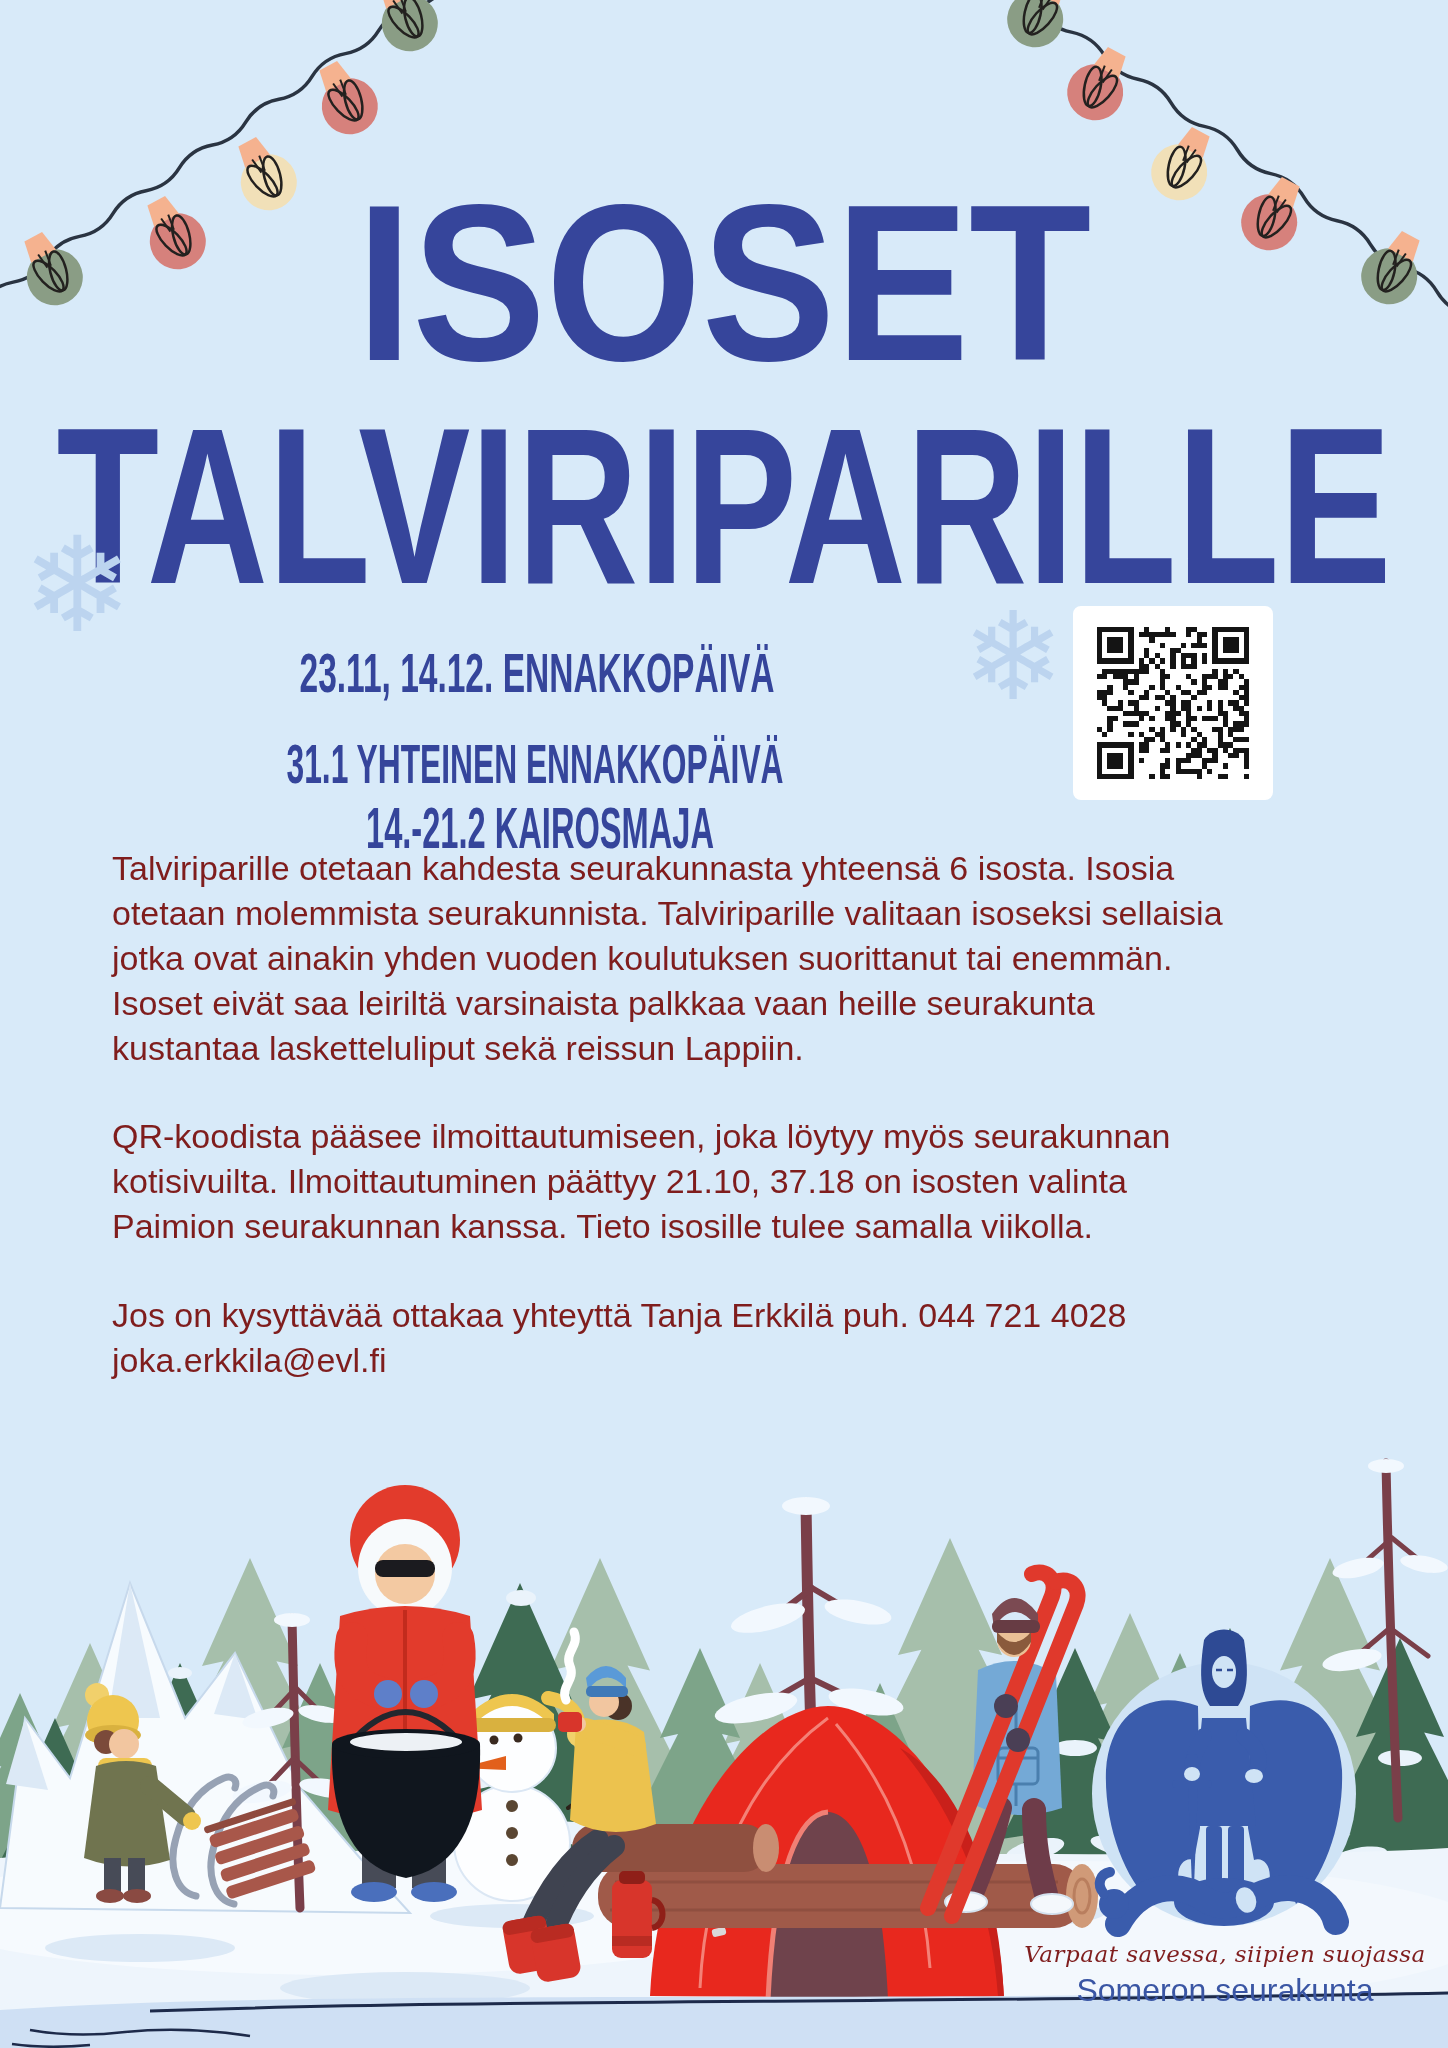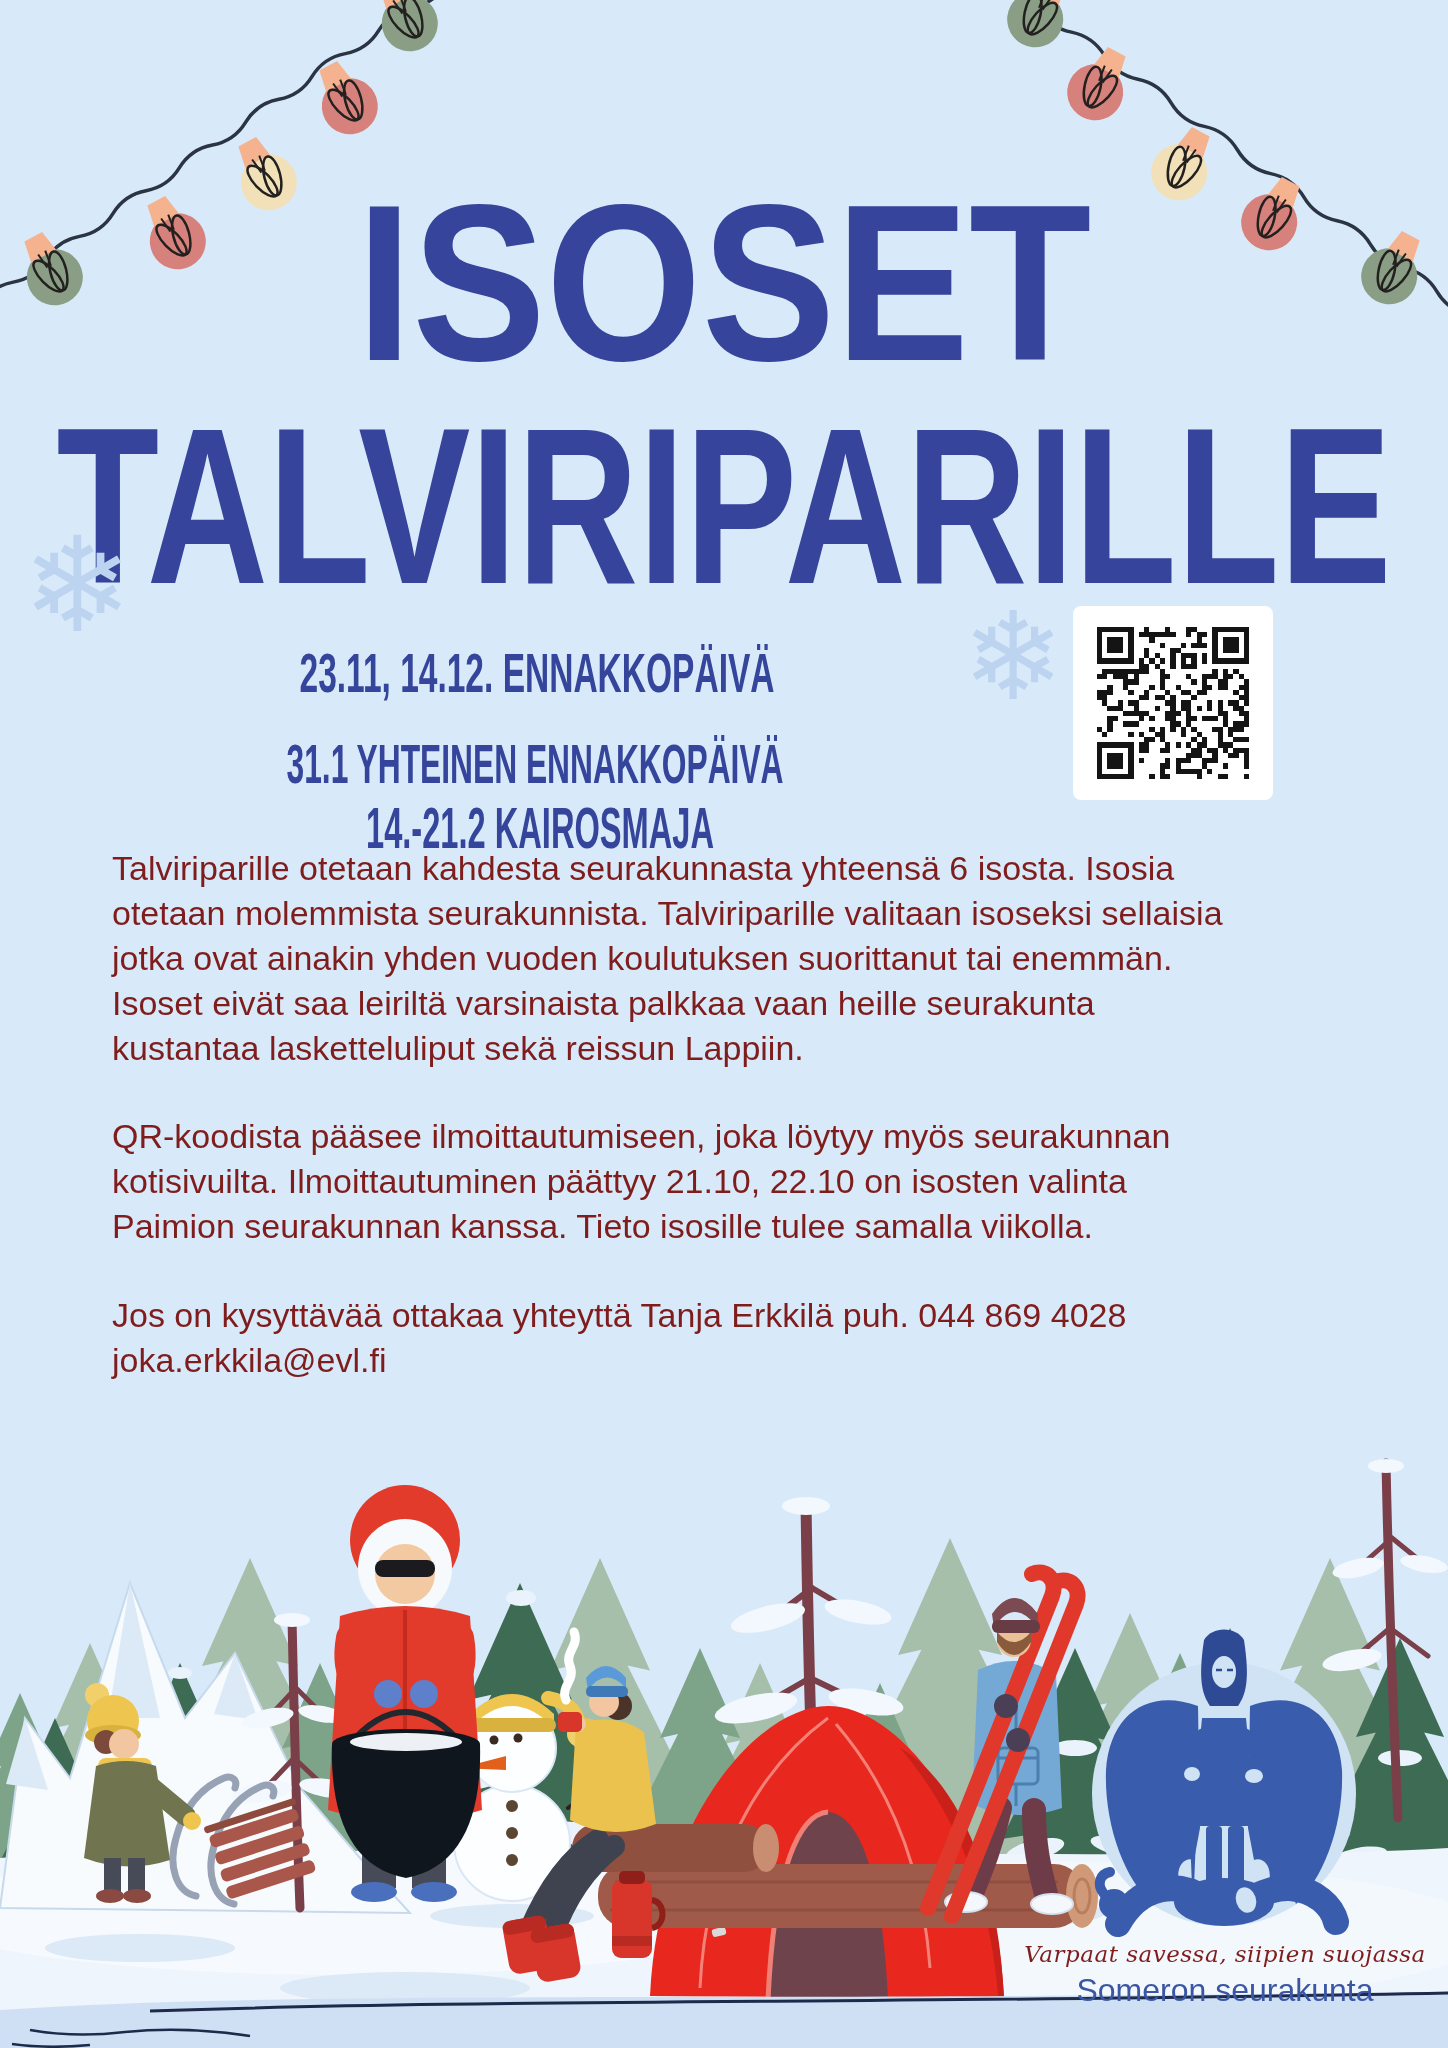--- a/index.html
+++ b/index.html
@@ -117,22 +117,22 @@
   <div class="snowflake sf-right">❄</div>
 
   <div class="qr-panel">
     <svg id="qr" viewBox="0 0 29 29">
         <path d="M0 0h1v1h-1zM1 0h1v1h-1zM2 0h1v1h-1zM3 0h1v1h-1zM4 0h1v1h-1zM5 0h1v1h-1zM6 0h1v1h-1zM9 0h1v1h-1zM13 0h1v1h-1zM17 0h1v1h-1zM18 0h1v1h-1zM22 0h1v1h-1zM23 0h1v1h-1zM24 0h1v1h-1zM25 0h1v1h-1zM26 0h1v1h-1zM27 0h1v1h-1zM28 0h1v1h-1zM0 1h1v1h-1zM6 1h1v1h-1zM8 1h1v1h-1zM9 1h1v1h-1zM10 1h1v1h-1zM11 1h1v1h-1zM12 1h1v1h-1zM13 1h1v1h-1zM14 1h1v1h-1zM17 1h1v1h-1zM19 1h1v1h-1zM20 1h1v1h-1zM22 1h1v1h-1zM28 1h1v1h-1zM0 2h1v1h-1zM2 2h1v1h-1zM3 2h1v1h-1zM4 2h1v1h-1zM6 2h1v1h-1zM10 2h1v1h-1zM19 2h1v1h-1zM22 2h1v1h-1zM24 2h1v1h-1zM25 2h1v1h-1zM26 2h1v1h-1zM28 2h1v1h-1zM0 3h1v1h-1zM2 3h1v1h-1zM3 3h1v1h-1zM4 3h1v1h-1zM6 3h1v1h-1zM12 3h1v1h-1zM16 3h1v1h-1zM18 3h1v1h-1zM19 3h1v1h-1zM20 3h1v1h-1zM22 3h1v1h-1zM24 3h1v1h-1zM25 3h1v1h-1zM26 3h1v1h-1zM28 3h1v1h-1zM0 4h1v1h-1zM2 4h1v1h-1zM3 4h1v1h-1zM4 4h1v1h-1zM6 4h1v1h-1zM9 4h1v1h-1zM14 4h1v1h-1zM15 4h1v1h-1zM22 4h1v1h-1zM24 4h1v1h-1zM25 4h1v1h-1zM26 4h1v1h-1zM28 4h1v1h-1zM0 5h1v1h-1zM6 5h1v1h-1zM9 5h1v1h-1zM11 5h1v1h-1zM14 5h1v1h-1zM16 5h1v1h-1zM17 5h1v1h-1zM18 5h1v1h-1zM20 5h1v1h-1zM22 5h1v1h-1zM28 5h1v1h-1zM0 6h1v1h-1zM1 6h1v1h-1zM2 6h1v1h-1zM3 6h1v1h-1zM4 6h1v1h-1zM5 6h1v1h-1zM6 6h1v1h-1zM8 6h1v1h-1zM10 6h1v1h-1zM12 6h1v1h-1zM14 6h1v1h-1zM16 6h1v1h-1zM18 6h1v1h-1zM20 6h1v1h-1zM22 6h1v1h-1zM23 6h1v1h-1zM24 6h1v1h-1zM25 6h1v1h-1zM26 6h1v1h-1zM27 6h1v1h-1zM28 6h1v1h-1zM8 7h1v1h-1zM9 7h1v1h-1zM11 7h1v1h-1zM14 7h1v1h-1zM16 7h1v1h-1zM17 7h1v1h-1zM18 7h1v1h-1zM1 8h1v1h-1zM2 8h1v1h-1zM3 8h1v1h-1zM4 8h1v1h-1zM5 8h1v1h-1zM6 8h1v1h-1zM7 8h1v1h-1zM8 8h1v1h-1zM9 8h1v1h-1zM12 8h1v1h-1zM22 8h1v1h-1zM24 8h1v1h-1zM26 8h1v1h-1zM0 9h1v1h-1zM1 9h1v1h-1zM3 9h1v1h-1zM4 9h1v1h-1zM5 9h1v1h-1zM7 9h1v1h-1zM12 9h1v1h-1zM13 9h1v1h-1zM17 9h1v1h-1zM20 9h1v1h-1zM21 9h1v1h-1zM22 9h1v1h-1zM24 9h1v1h-1zM25 9h1v1h-1zM27 9h1v1h-1zM5 10h1v1h-1zM6 10h1v1h-1zM7 10h1v1h-1zM12 10h1v1h-1zM18 10h1v1h-1zM20 10h1v1h-1zM23 10h1v1h-1zM24 10h1v1h-1zM28 10h1v1h-1zM2 11h1v1h-1zM5 11h1v1h-1zM10 11h1v1h-1zM12 11h1v1h-1zM15 11h1v1h-1zM20 11h1v1h-1zM21 11h1v1h-1zM23 11h1v1h-1zM24 11h1v1h-1zM27 11h1v1h-1zM28 11h1v1h-1zM0 12h1v1h-1zM1 12h1v1h-1zM2 12h1v1h-1zM6 12h1v1h-1zM9 12h1v1h-1zM13 12h1v1h-1zM16 12h1v1h-1zM17 12h1v1h-1zM19 12h1v1h-1zM20 12h1v1h-1zM26 12h1v1h-1zM28 12h1v1h-1zM0 13h1v1h-1zM1 13h1v1h-1zM8 13h1v1h-1zM9 13h1v1h-1zM11 13h1v1h-1zM12 13h1v1h-1zM14 13h1v1h-1zM18 13h1v1h-1zM27 13h1v1h-1zM28 13h1v1h-1zM1 14h1v1h-1zM4 14h1v1h-1zM6 14h1v1h-1zM7 14h1v1h-1zM13 14h1v1h-1zM14 14h1v1h-1zM16 14h1v1h-1zM17 14h1v1h-1zM21 14h1v1h-1zM23 14h1v1h-1zM25 14h1v1h-1zM26 14h1v1h-1zM28 14h1v1h-1zM2 15h1v1h-1zM3 15h1v1h-1zM4 15h1v1h-1zM7 15h1v1h-1zM11 15h1v1h-1zM14 15h1v1h-1zM16 15h1v1h-1zM17 15h1v1h-1zM19 15h1v1h-1zM21 15h1v1h-1zM23 15h1v1h-1zM26 15h1v1h-1zM27 15h1v1h-1zM5 16h1v1h-1zM6 16h1v1h-1zM7 16h1v1h-1zM8 16h1v1h-1zM9 16h1v1h-1zM13 16h1v1h-1zM14 16h1v1h-1zM15 16h1v1h-1zM17 16h1v1h-1zM23 16h1v1h-1zM24 16h1v1h-1zM27 16h1v1h-1zM28 16h1v1h-1zM2 17h1v1h-1zM3 17h1v1h-1zM8 17h1v1h-1zM10 17h1v1h-1zM13 17h1v1h-1zM14 17h1v1h-1zM17 17h1v1h-1zM18 17h1v1h-1zM20 17h1v1h-1zM21 17h1v1h-1zM22 17h1v1h-1zM24 17h1v1h-1zM28 17h1v1h-1zM2 18h1v1h-1zM5 18h1v1h-1zM6 18h1v1h-1zM7 18h1v1h-1zM14 18h1v1h-1zM15 18h1v1h-1zM17 18h1v1h-1zM24 18h1v1h-1zM26 18h1v1h-1zM27 18h1v1h-1zM28 18h1v1h-1zM0 19h1v1h-1zM2 19h1v1h-1zM10 19h1v1h-1zM12 19h1v1h-1zM14 19h1v1h-1zM16 19h1v1h-1zM18 19h1v1h-1zM22 19h1v1h-1zM23 19h1v1h-1zM25 19h1v1h-1zM26 19h1v1h-1zM27 19h1v1h-1zM1 20h1v1h-1zM6 20h1v1h-1zM8 20h1v1h-1zM11 20h1v1h-1zM12 20h1v1h-1zM16 20h1v1h-1zM19 20h1v1h-1zM23 20h1v1h-1zM25 20h1v1h-1zM9 21h1v1h-1zM10 21h1v1h-1zM12 21h1v1h-1zM18 21h1v1h-1zM20 21h1v1h-1zM23 21h1v1h-1zM26 21h1v1h-1zM27 21h1v1h-1zM28 21h1v1h-1zM0 22h1v1h-1zM1 22h1v1h-1zM2 22h1v1h-1zM3 22h1v1h-1zM4 22h1v1h-1zM5 22h1v1h-1zM6 22h1v1h-1zM8 22h1v1h-1zM9 22h1v1h-1zM13 22h1v1h-1zM15 22h1v1h-1zM17 22h1v1h-1zM19 22h1v1h-1zM20 22h1v1h-1zM23 22h1v1h-1zM24 22h1v1h-1zM25 22h1v1h-1zM0 23h1v1h-1zM6 23h1v1h-1zM8 23h1v1h-1zM9 23h1v1h-1zM12 23h1v1h-1zM13 23h1v1h-1zM18 23h1v1h-1zM19 23h1v1h-1zM21 23h1v1h-1zM22 23h1v1h-1zM24 23h1v1h-1zM26 23h1v1h-1zM27 23h1v1h-1zM28 23h1v1h-1zM0 24h1v1h-1zM2 24h1v1h-1zM3 24h1v1h-1zM4 24h1v1h-1zM6 24h1v1h-1zM17 24h1v1h-1zM18 24h1v1h-1zM19 24h1v1h-1zM22 24h1v1h-1zM25 24h1v1h-1zM26 24h1v1h-1zM28 24h1v1h-1zM0 25h1v1h-1zM2 25h1v1h-1zM3 25h1v1h-1zM4 25h1v1h-1zM6 25h1v1h-1zM8 25h1v1h-1zM13 25h1v1h-1zM15 25h1v1h-1zM16 25h1v1h-1zM17 25h1v1h-1zM20 25h1v1h-1zM21 25h1v1h-1zM22 25h1v1h-1zM28 25h1v1h-1zM0 26h1v1h-1zM2 26h1v1h-1zM3 26h1v1h-1zM4 26h1v1h-1zM6 26h1v1h-1zM12 26h1v1h-1zM13 26h1v1h-1zM15 26h1v1h-1zM20 26h1v1h-1zM24 26h1v1h-1zM28 26h1v1h-1zM0 27h1v1h-1zM6 27h1v1h-1zM12 27h1v1h-1zM15 27h1v1h-1zM16 27h1v1h-1zM17 27h1v1h-1zM18 27h1v1h-1zM19 27h1v1h-1zM21 27h1v1h-1zM0 28h1v1h-1zM1 28h1v1h-1zM2 28h1v1h-1zM3 28h1v1h-1zM4 28h1v1h-1zM5 28h1v1h-1zM6 28h1v1h-1zM10 28h1v1h-1zM12 28h1v1h-1zM13 28h1v1h-1zM19 28h1v1h-1zM23 28h1v1h-1zM24 28h1v1h-1zM28 28h1v1h-1z" fill="#141414"></path>
       </svg>
   </div>
 
   <div class="body-text">
     <p>Talviriparille otetaan kahdesta seurakunnasta yhteensä 6 isosta. Isosia otetaan molemmista seurakunnista. Talviriparille valitaan isoseksi sellaisia jotka ovat ainakin yhden vuoden koulutuksen suorittanut tai enemmän. Isoset eivät saa leiriltä varsinaista palkkaa vaan heille seurakunta kustantaa lasketteluliput sekä reissun Lappiin.</p>
-    <p>QR-koodista pääsee ilmoittautumiseen, joka löytyy myös seurakunnan kotisivuilta. Ilmoittautuminen päättyy 21.10, 22.10 on isosten valinta Paimion seurakunnan kanssa. Tieto isosille tulee samalla viikolla.</p>
-    <p><span>Jos on kysyttävää ottakaa yhteyttä Tanja Erkkilä puh. 044 869 4028</span><br><span>joka.erkkila@evl.fi</span></p>
+    <p>QR-koodista pääsee ilmoittautumiseen, joka löytyy myös seurakunnan kotisivuilta. Ilmoittautuminen päättyy 21.10, 37.18 on isosten valinta Paimion seurakunnan kanssa. Tieto isosille tulee samalla viikolla.</p>
+    <p><span>Jos on kysyttävää ottakaa yhteyttä Tanja Erkkilä puh. 044 721 4028</span><br><span>joka.erkkila@evl.fi</span></p>
   </div>
 
   <svg class="scene" viewBox="0 0 1448 660">
     <defs>
       <path id="spruce" d="M0,-300 L-40,-210 L-22,-214 L-70,-118 L-45,-122 L-118,0 L118,0 L45,-122 L70,-118 L22,-214 L40,-210 Z"></path>
     </defs>
 
     <g fill="#a6bfab">
       <use href="#spruce" transform="translate(90,540) scale(0.95)"></use>
       <use href="#spruce" transform="translate(250,530) scale(1.2)"></use>

